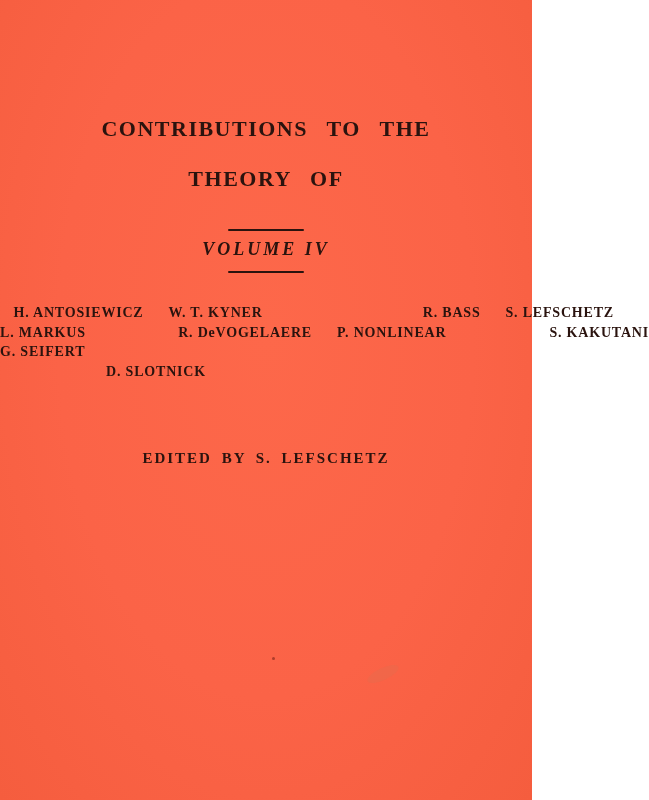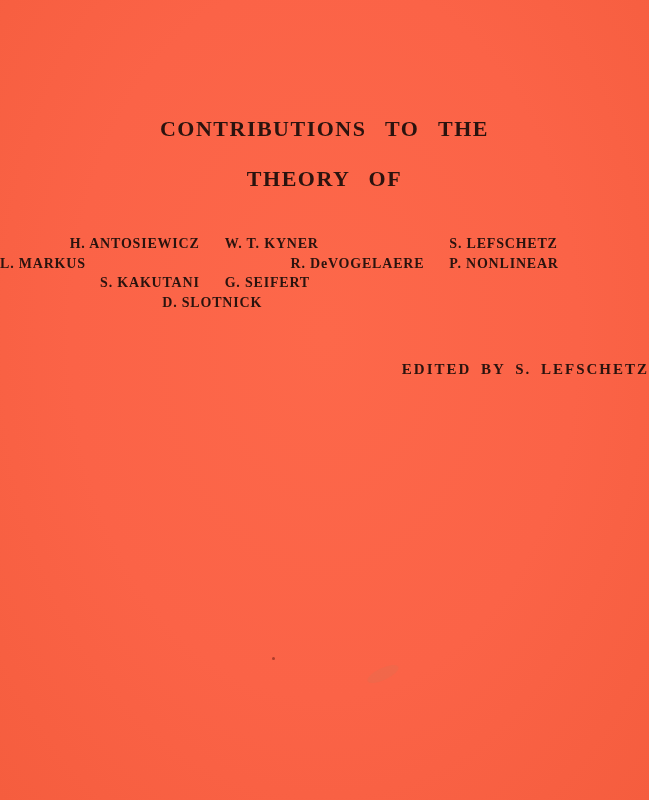--- a/index.html
+++ b/index.html
@@ -7,21 +7,21 @@
     padding: 0;
   }
   body {
     width: 649px;
     height: 800px;
     overflow: hidden;
     font-family: "Liberation Serif", serif;
   }
   .cover {
     position: relative;
-    width: 649px;
+    width: 532px;
     height: 800px;
     background: radial-gradient(ellipse at 50% 42%, #fd684a 0%, #fb6347 55%, #f55d3e 100%);
     color: #2a130e;
     text-align: center;
     box-sizing: border-box;
     padding-top: 104px;
   }
   .title-block {
     font-size: 22px;
     font-weight: 700;
@@ -45,41 +45,40 @@
     font-size: 18px;
     font-style: italic;
     font-weight: 700;
     line-height: 20px;
     letter-spacing: 3px;
   }
   .contrib-grid {
     margin: 30px auto 0 auto;
     width: 649px;
     display: grid;
-    grid-template-columns: 1fr 1fr 1fr;
+    grid-template-columns: 1fr 1fr 1fr 1fr;
     column-gap: 25px;
     font-size: 14px;
     font-weight: 700;
     line-height: 19.5px;
     letter-spacing: 0.8px;
   }
   .contrib-left  { text-align: right; }
   .contrib-right { text-align: left; }
   .contrib-center {
     grid-column: 1 / span 2;
     text-align: center;
   }
   .edited-by {
-    margin-top: 47px;
+    margin-top: 67px;
     font-size: 15px;
     font-weight: 700;
     line-height: 20px;
     letter-spacing: 2px;
     word-spacing: 4px;
-    text-align: right;
   }
   .speck {
     position: absolute;
     left: 272px;
     top: 657px;
     width: 3px;
     height: 3px;
     border-radius: 50%;
     background: rgba(110, 30, 20, 0.55);
   }
@@ -97,24 +96,30 @@
 </head>
 <body>
 
 <div class="cover">
 
   <div class="title-block">
     <div>CONTRIBUTIONS TO THE</div>
     <div>THEORY OF</div>
   </div>
 
+  <div class="volume-block">
+    <div class="rule rule-top"></div>
+    <div class="volume-label">VOLUME IV</div>
+    <div class="rule rule-bottom"></div>
+  </div>
 
   <div class="contrib-grid">
     <div class="contrib-left">H. ANTOSIEWICZ</div>
     <div class="contrib-right">W. T. KYNER</div>
+    <div class="contrib-left">R. BASS</div>
     <div class="contrib-right">S. LEFSCHETZ</div>
     <div class="contrib-right">L. MARKUS</div>
     <div class="contrib-left">R. DeVOGELAERE</div>
     <div class="contrib-right">P. NONLINEAR</div>
     <div class="contrib-left">S. KAKUTANI</div>
     <div class="contrib-right">G. SEIFERT</div>
     <div class="contrib-center">D. SLOTNICK</div>
   </div>
 
   <div class="edited-by">EDITED BY S. LEFSCHETZ</div>

